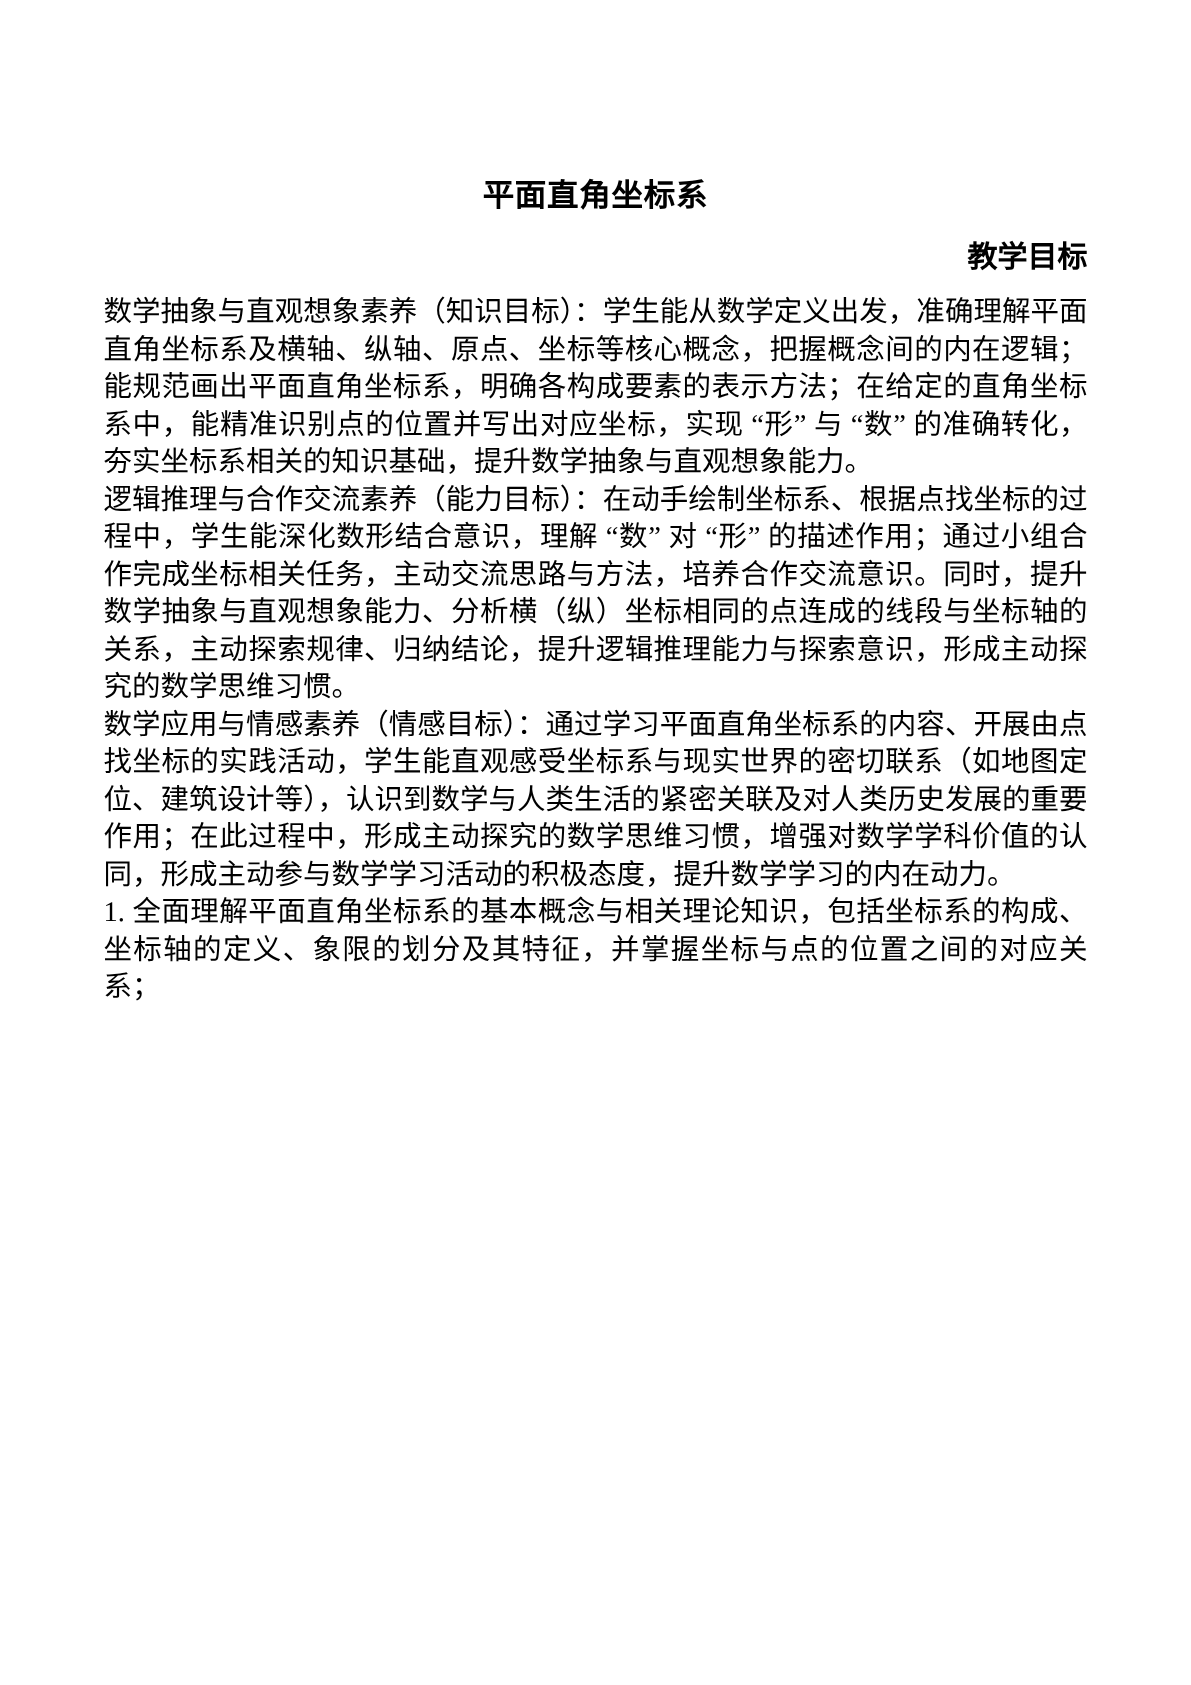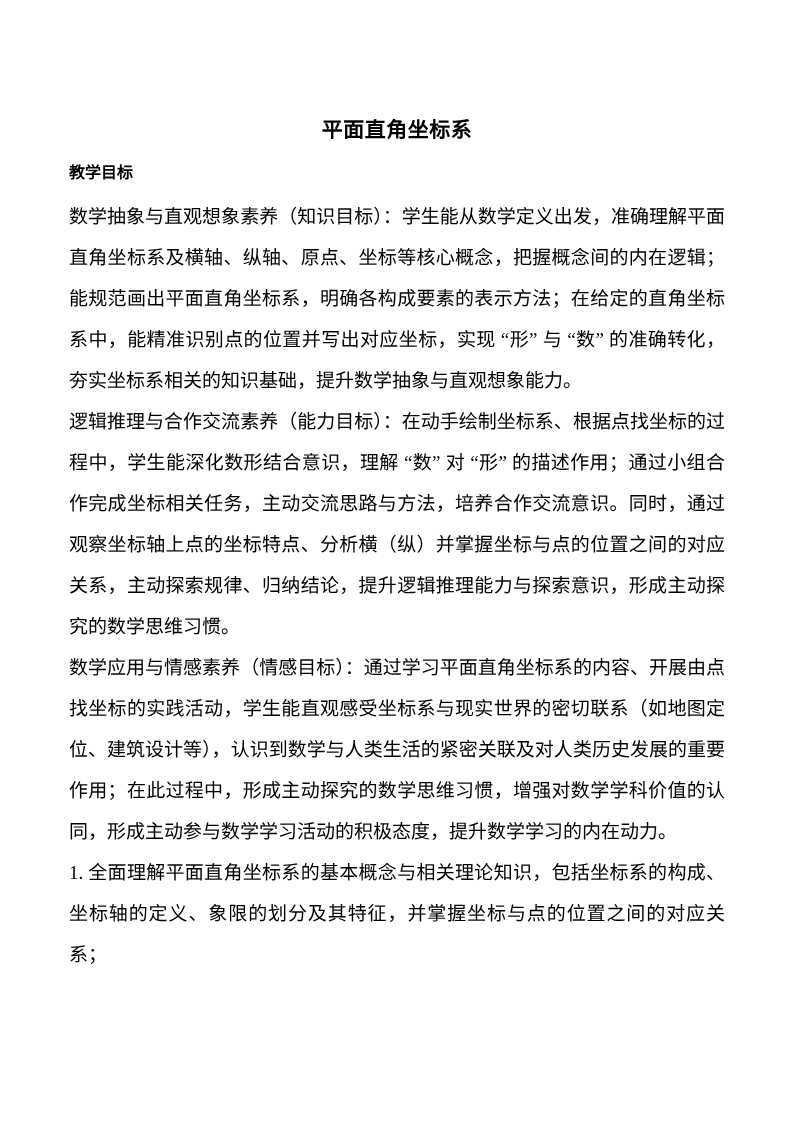--- a/index.html
+++ b/index.html
@@ -23,49 +23,49 @@
   .doc-title {
     margin: 0;
     font-size: 21px;
     font-weight: bold;
     text-align: center;
     line-height: 43px;
     letter-spacing: 0.5px;
   }
   .doc-heading {
     margin: 0 0 3px 0;
-    font-size: 16px;
+    font-size: 20px;
     font-weight: bold;
     line-height: 41px;
-    text-align: left;
+    text-align: right;
   }
   .doc-heading.second {
     margin-top: 56px;
   }
   .doc-paragraph {
     margin: 0;
     font-size: 19px;
     font-weight: normal;
-    line-height: 41px;
+    line-height: 25px;
     text-align: justify;
     text-justify: inter-ideograph;
     word-break: break-all;
   }
 </style>
 </head>
 <body>
 
 <div class="page">
 
   <h1 class="doc-title">平面直角坐标系</h1>
 
   <section>
     <h2 class="doc-heading">教学目标</h2>
     <p class="doc-paragraph">数学抽象与直观想象素养（知识目标）：学生能从数学定义出发，准确理解平面直角坐标系及横轴、纵轴、原点、坐标等核心概念，把握概念间的内在逻辑；能规范画出平面直角坐标系，明确各构成要素的表示方法；在给定的直角坐标系中，能精准识别点的位置并写出对应坐标，实现 “形” 与 “数” 的准确转化，夯实坐标系相关的知识基础，提升数学抽象与直观想象能力。</p>
-    <p class="doc-paragraph">逻辑推理与合作交流素养（能力目标）：在动手绘制坐标系、根据点找坐标的过程中，学生能深化数形结合意识，理解 “数” 对 “形” 的描述作用；通过小组合作完成坐标相关任务，主动交流思路与方法，培养合作交流意识。同时，通过观察坐标轴上点的坐标特点、分析横（纵）并掌握坐标与点的位置之间的对应关系，主动探索规律、归纳结论，提升逻辑推理能力与探索意识，形成主动探究的数学思维习惯。</p>
+    <p class="doc-paragraph">逻辑推理与合作交流素养（能力目标）：在动手绘制坐标系、根据点找坐标的过程中，学生能深化数形结合意识，理解 “数” 对 “形” 的描述作用；通过小组合作完成坐标相关任务，主动交流思路与方法，培养合作交流意识。同时，提升数学抽象与直观想象能力、分析横（纵）坐标相同的点连成的线段与坐标轴的关系，主动探索规律、归纳结论，提升逻辑推理能力与探索意识，形成主动探究的数学思维习惯。</p>
     <p class="doc-paragraph">数学应用与情感素养（情感目标）：通过学习平面直角坐标系的内容、开展由点找坐标的实践活动，学生能直观感受坐标系与现实世界的密切联系（如地图定位、建筑设计等），认识到数学与人类生活的紧密关联及对人类历史发展的重要作用；在此过程中，形成主动探究的数学思维习惯，增强对数学学科价值的认同，形成主动参与数学学习活动的积极态度，提升数学学习的内在动力。</p>
   </section>
 
   <section>
     <p class="doc-paragraph">1. 全面理解平面直角坐标系的基本概念与相关理论知识，包括坐标系的构成、坐标轴的定义、象限的划分及其特征，并掌握坐标与点的位置之间的对应关系；</p>
   </section>
 
 </div>
 
 </body></html>

